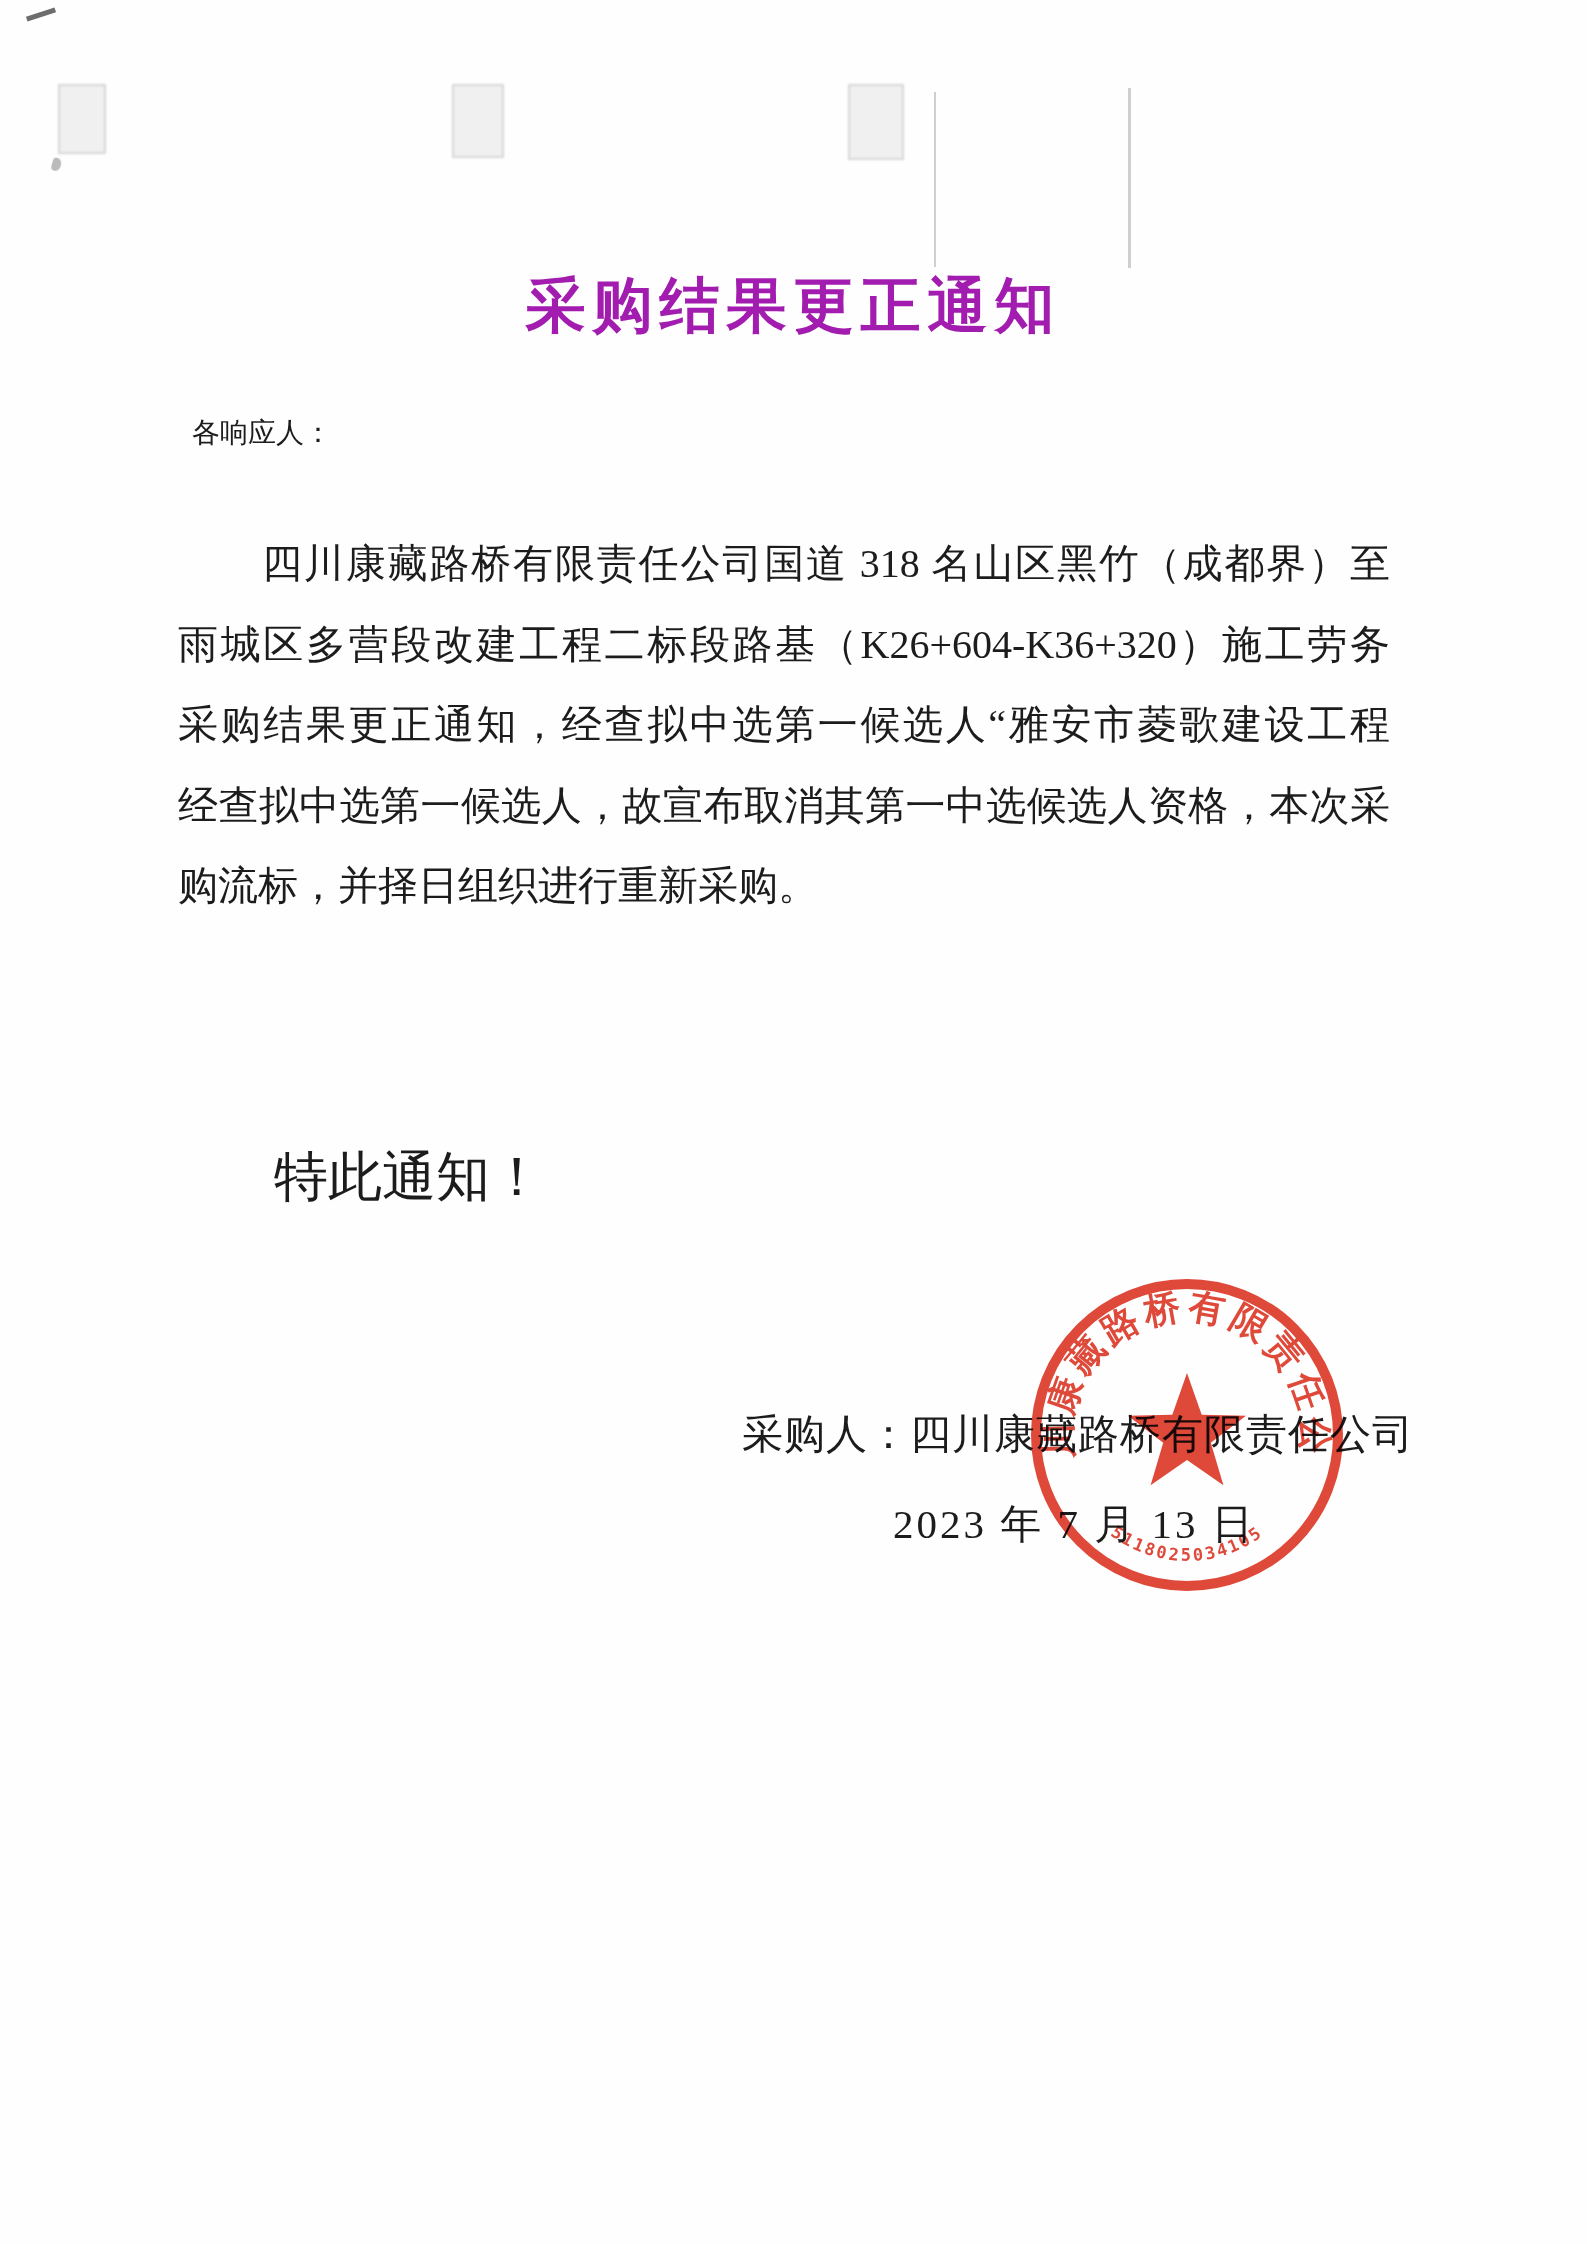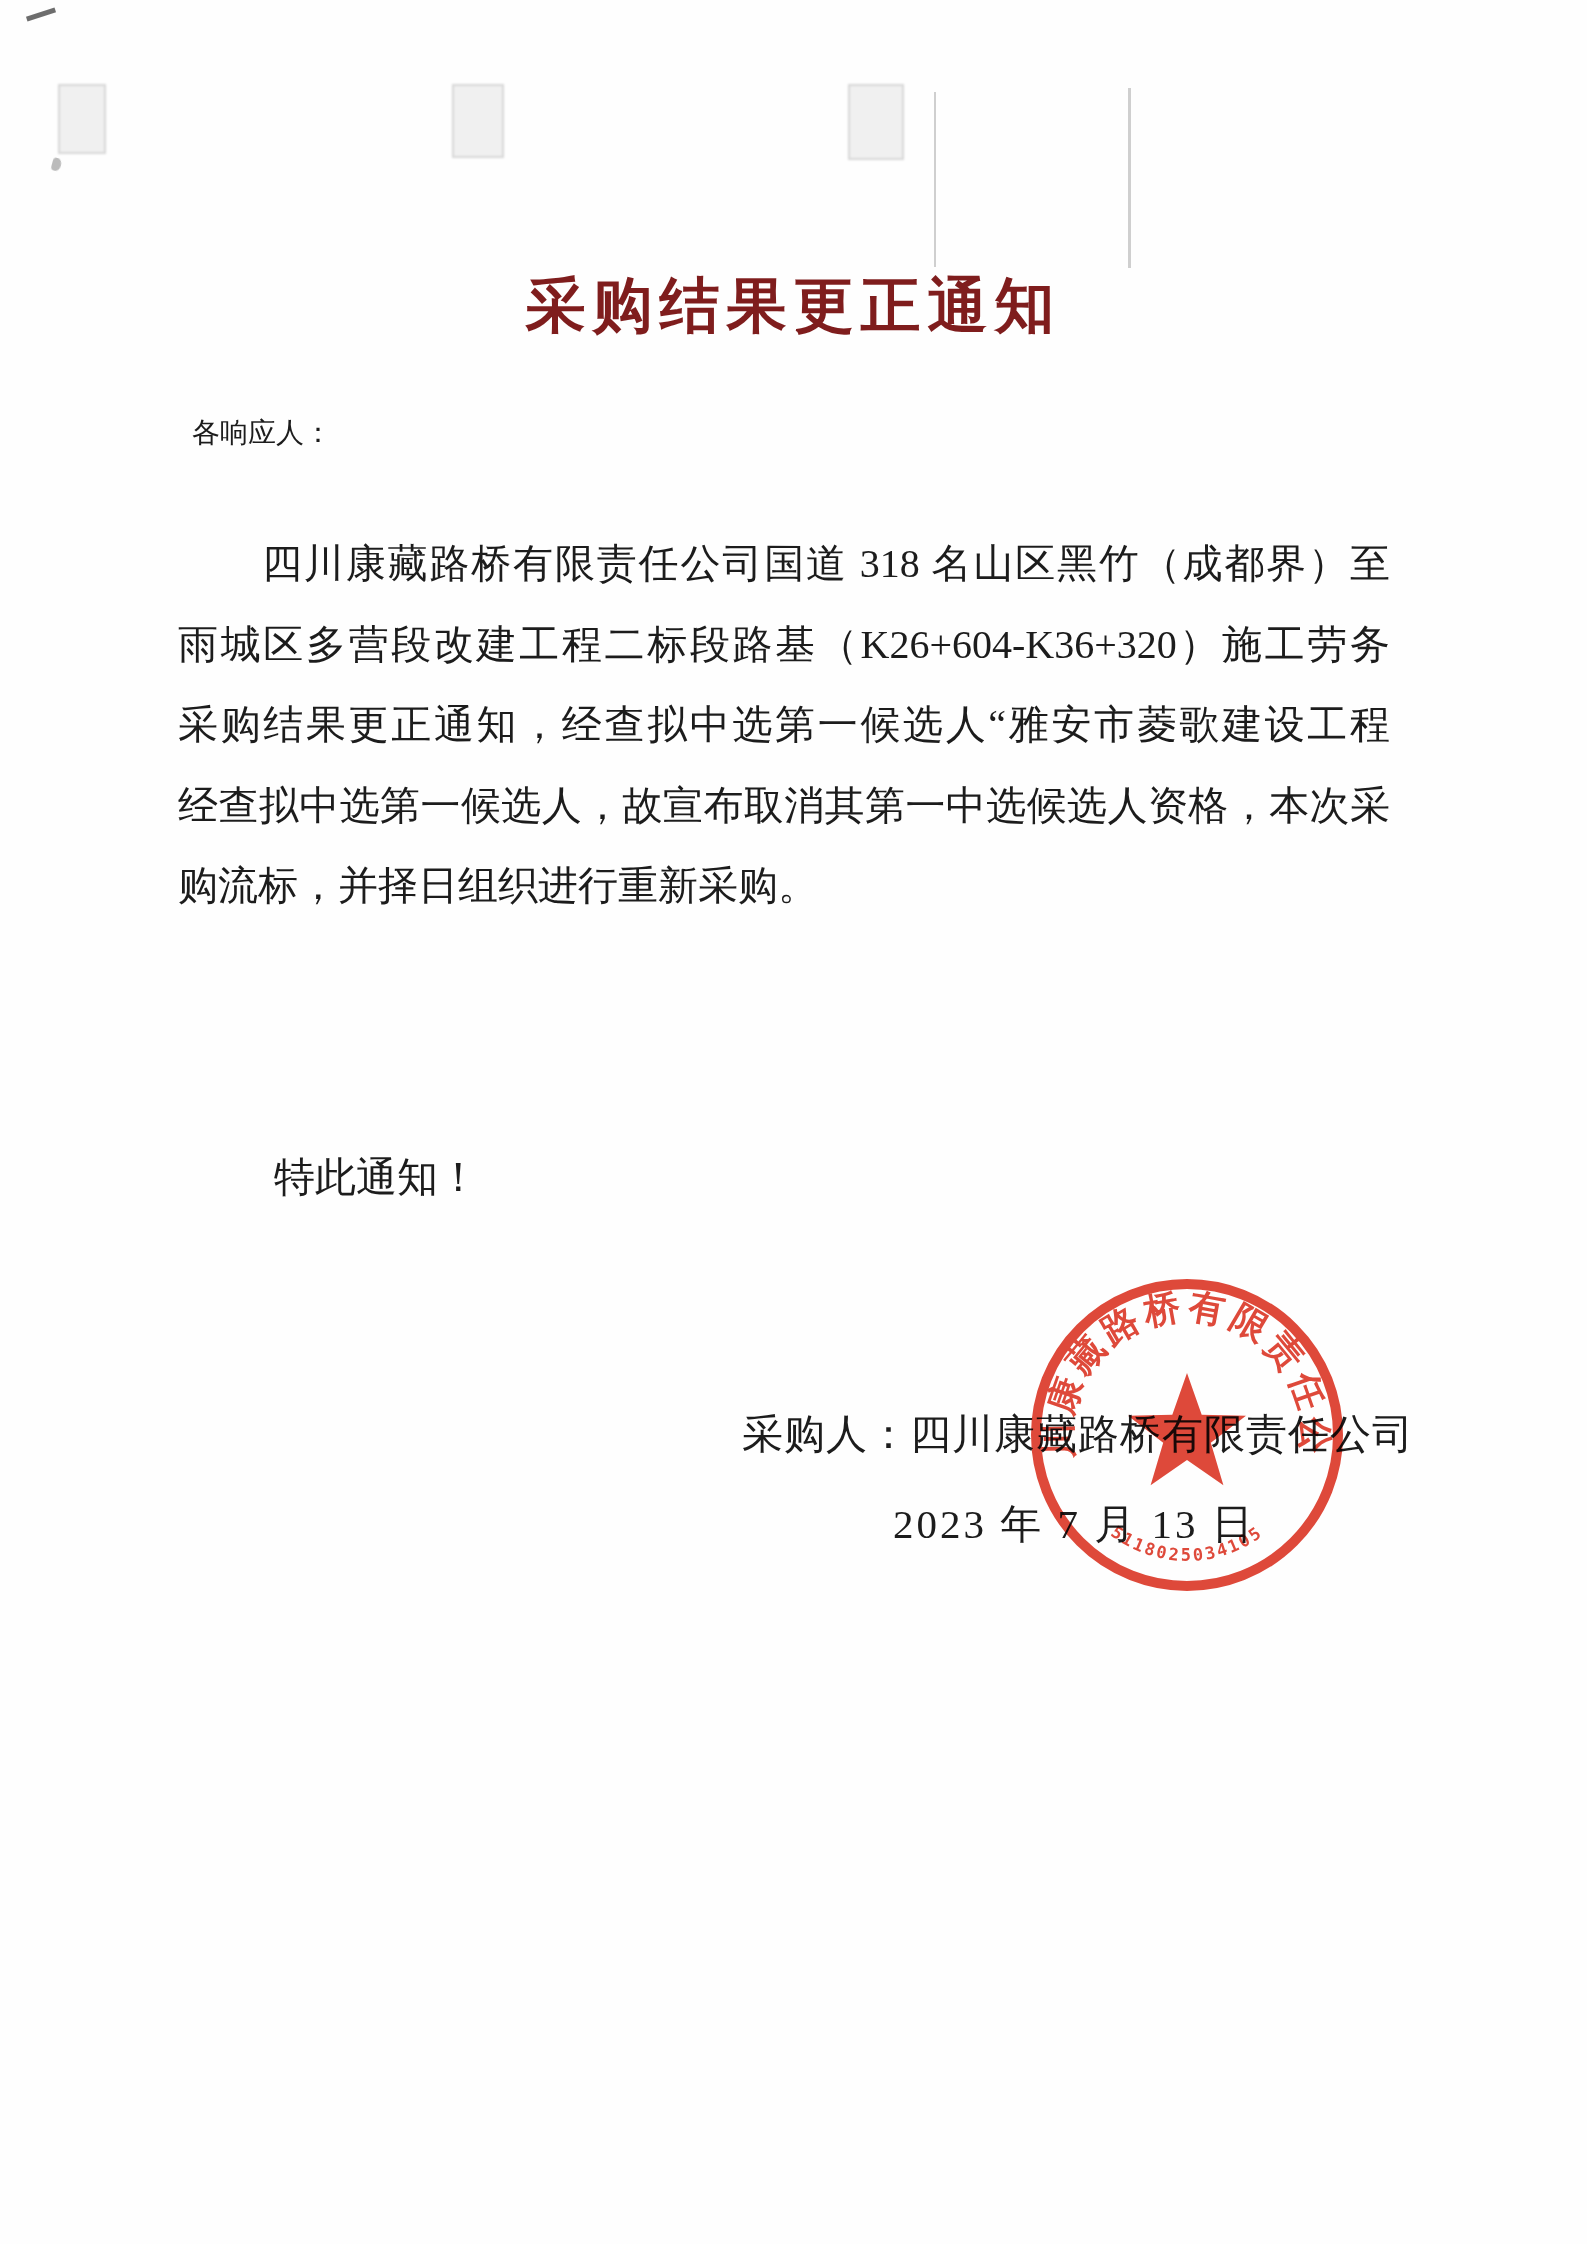--- a/index.html
+++ b/index.html
@@ -16,41 +16,41 @@
   .artifact{position:absolute;pointer-events:none;}
   .smudge{background:rgba(190,190,190,.22);border:2px solid rgba(170,170,170,.35);filter:blur(1px);}
   .vline{background:rgba(150,150,150,.45);filter:blur(.5px);}
   .corner-slash{width:30px;height:0;border-top:5px solid rgba(60,60,60,.75);transform:rotate(-18deg);}
   .tick{width:9px;height:13px;background:rgba(120,120,120,.5);border-radius:40% 60% 60% 40%;transform:rotate(15deg);filter:blur(.5px);}
 
   .doc-title{
     position:absolute;top:226px;left:0;width:100%;
     text-align:center;
     font-size:60px;font-weight:700;letter-spacing:7px;
-    color:#7f1d1d;
+    color:#a21caf;
   }
   .greeting{
     position:absolute;left:192px;top:393px;
     font-size:28px;line-height:80px;
   }
   .para{
     position:absolute;left:178px;top:524px;width:1212px;
     font-size:40px;
   }
   .para-line{
     height:80.5px;line-height:80.5px;
     text-align:justify;
     text-align-last:justify;
     text-justify:inter-character;
   }
   .para-line.indent{text-indent:84px;}
   .para-line.last{text-align-last:left;}
   .closing{
     position:absolute;left:190px;top:1137px;
-    font-size:41px;line-height:80px;text-indent:84px;
+    font-size:54px;line-height:80px;text-indent:84px;
   }
   .buyer-line{
     position:absolute;left:742px;top:1404px;
     font-size:41px;line-height:60px;letter-spacing:1px;
   }
   .date-line{
     position:absolute;left:893px;top:1494px;
     font-size:41px;line-height:60px;letter-spacing:3px;
   }
   .stamp{

